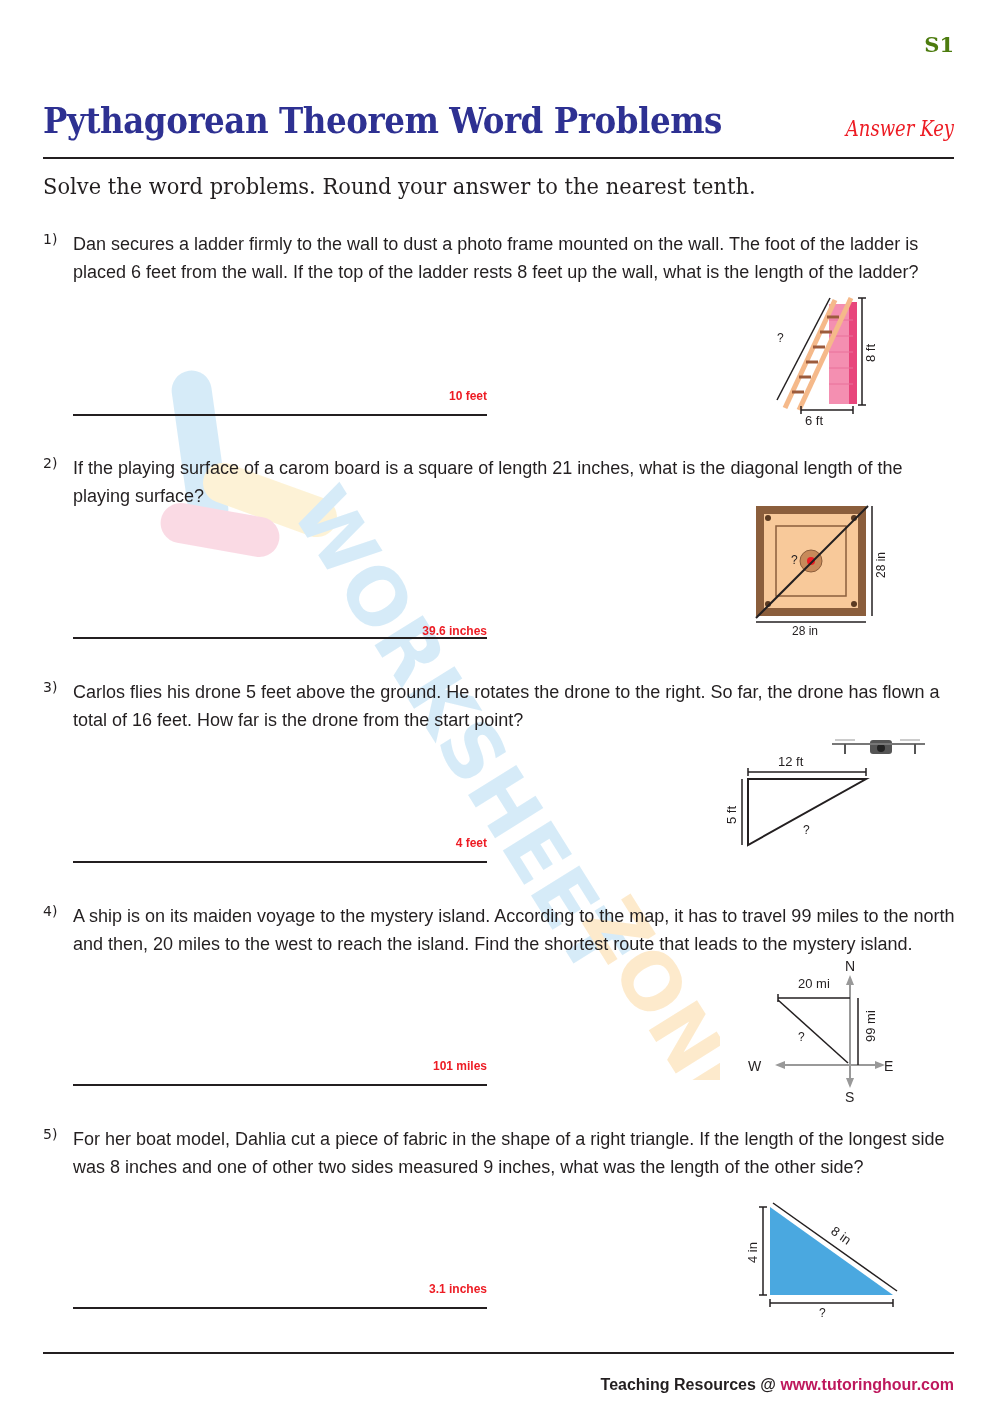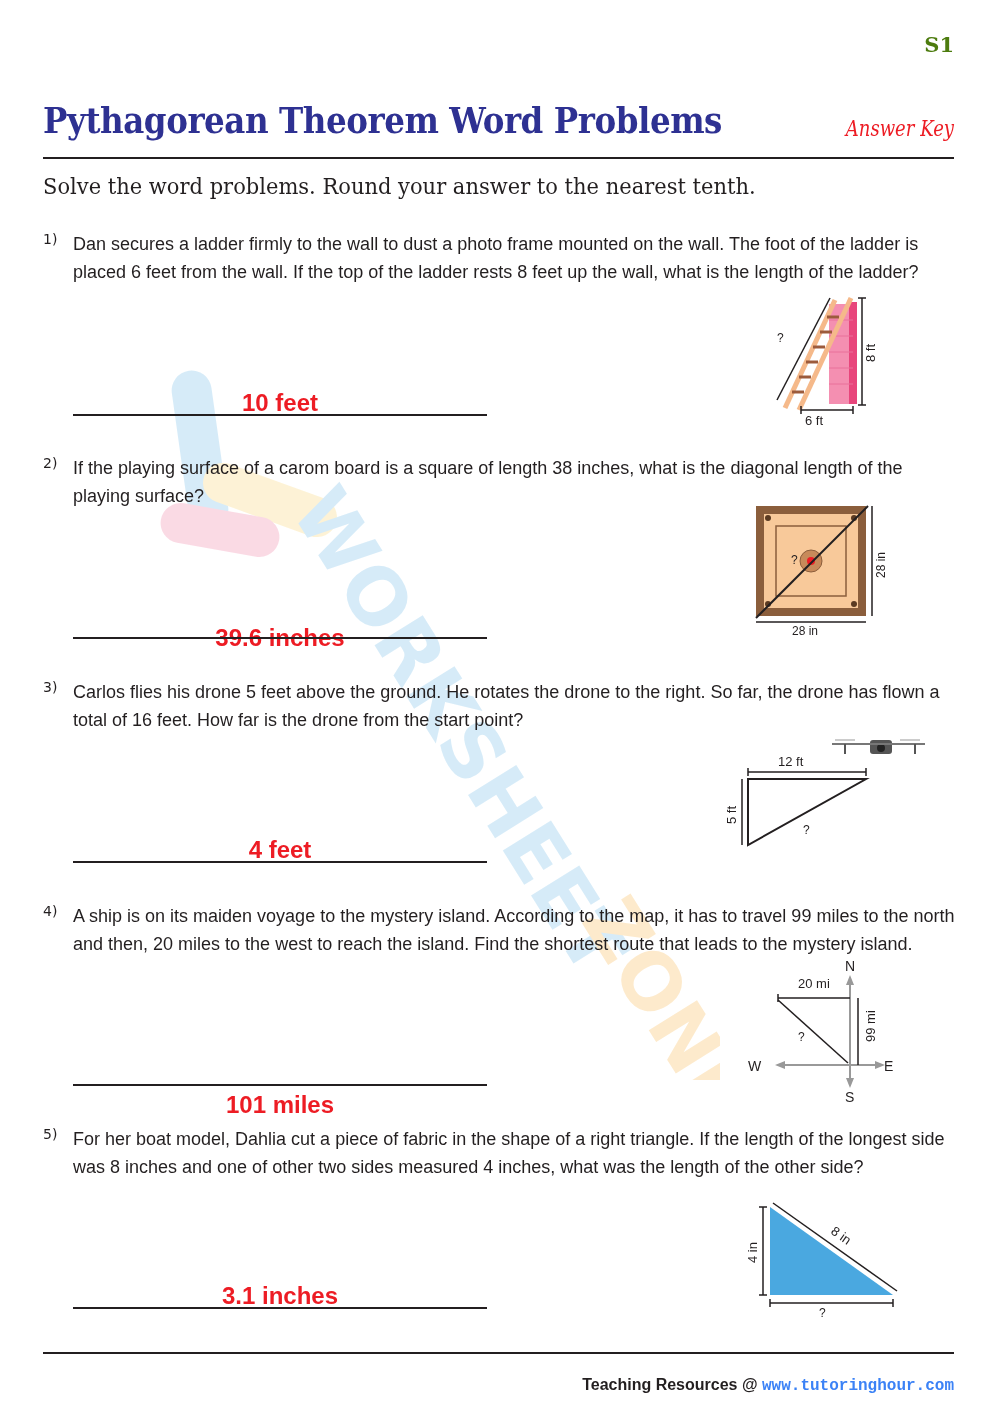--- a/index.html
+++ b/index.html
@@ -6,25 +6,25 @@
   body { width:1000px; height:1415px; position:relative; overflow:hidden; font-family:"DejaVu Sans", sans-serif; color:#231f20; }
   .sheet-id { position:absolute; right:46px; top:32px; font-family:"DejaVu Serif", serif; font-weight:bold; font-size:21px; color:#4d7c0f; }
   .title { position:absolute; left:43px; top:100px; font-family:"DejaVu Serif", serif; font-weight:bold; font-size:35px; color:#2e3192; letter-spacing:-0.5px; transform:scaleX(0.93); transform-origin:left; white-space:nowrap; }
   .answer-key { position:absolute; right:46px; top:116px; font-family:"DejaVu Serif", serif; font-style:italic; font-size:22px; color:#ed1c24; transform:scaleX(0.82); transform-origin:right; }
   .rule-top { position:absolute; left:43px; right:46px; top:157px; height:2px; background:#231f20; }
   .instructions { position:absolute; left:43px; top:174px; font-family:"DejaVu Serif", serif; font-size:22px; color:#231f20; transform:scaleX(0.955); transform-origin:left; white-space:nowrap; }
   .problem { position:absolute; left:43px; width:915px; }
   .pnum { position:absolute; left:0; top:3px; font-size:14px; }
   .ptext { position:absolute; left:30px; top:2px; width:890px; font-family:"Liberation Sans", sans-serif; font-size:18px; line-height:28px; }
   .answer-line { position:absolute; left:30px; width:414px; height:2px; background:#231f20; }
-  .answer { position:absolute; left:30px; width:414px; text-align:center; font-family:"Liberation Sans", sans-serif; font-weight:bold; font-size:24px; color:#ed1c24; }
+  .answer { position:absolute; left:30px; width:414px; text-align:right; font-family:"Liberation Sans", sans-serif; font-weight:bold; font-size:12px; color:#ed1c24; }
   .fig { position:absolute; }
   .rule-bottom { position:absolute; left:43px; right:46px; top:1352px; height:2px; background:#231f20; }
   .footer { position:absolute; right:46px; top:1376px; font-family:"Liberation Sans", sans-serif; font-weight:bold; font-size:16px; color:#231f20; }
-  .footer .url { color:#3b82f6;font-family:Liberation Mono, monospace; }
+  .footer .url { color:#be185d; }
   .watermark { position:absolute; left:160px; top:360px; width:560px; height:720px; pointer-events:none; opacity:0.22; }
 </style>
 </head>
 <body>
 
 <svg class="watermark" viewBox="0 0 560 720">
   <rect x="20" y="10" width="40" height="160" rx="20" fill="#4aa8e0" transform="rotate(-8 40 90)"></rect>
   <rect x="40" y="120" width="140" height="40" rx="20" fill="#f7c948" transform="rotate(20 110 140)"></rect>
   <rect x="0" y="150" width="120" height="40" rx="20" fill="#ed5a8a" transform="rotate(10 60 170)"></rect>
   <text x="130" y="150" font-family="DejaVu Sans, sans-serif" font-weight="bold" font-size="78" fill="#4aa8e0" transform="rotate(58 130 150)">WORKSHEET</text>
@@ -70,21 +70,21 @@
   <line x1="46" y1="120" x2="98" y2="120" stroke="#231f20" stroke-width="1.5"></line>
   <line x1="46" y1="116" x2="46" y2="124" stroke="#231f20" stroke-width="1.5"></line>
   <line x1="98" y1="116" x2="98" y2="124" stroke="#231f20" stroke-width="1.5"></line>
   <text x="22" y="52" font-family="Liberation Sans, sans-serif" font-size="12" fill="#231f20">?</text>
   <text x="50" y="135" font-family="Liberation Sans, sans-serif" font-size="13" fill="#231f20">6 ft</text>
   <text x="120" y="72" font-family="Liberation Sans, sans-serif" font-size="13" fill="#231f20" transform="rotate(-90 120 72)">8 ft</text>
 </svg>
 
 <div class="problem" style="top:452px;">
   <span class="pnum">2)</span>
-  <div class="ptext">If the playing surface of a carom board is a square of length 38 inches, what is the diagonal length of the playing surface?</div>
+  <div class="ptext">If the playing surface of a carom board is a square of length 21 inches, what is the diagonal length of the playing surface?</div>
   <div class="answer" style="top:172px;">39.6 inches</div>
   <div class="answer-line" style="top:185px;"></div>
 </div>
 <svg class="fig" style="left:750px; top:500px;" width="150" height="140" viewBox="0 0 150 140">
   <rect x="6" y="6" width="110" height="110" fill="#8b5e3c"></rect>
   <rect x="14" y="14" width="94" height="94" fill="#f8c99a"></rect>
   <rect x="26" y="26" width="70" height="70" fill="none" stroke="#8b5e3c" stroke-width="1.5"></rect>
   <circle cx="61" cy="61" r="11" fill="#c78a5a" stroke="#8b5e3c"></circle>
   <circle cx="61" cy="61" r="4" fill="#ed1c24"></circle>
   <circle cx="18" cy="18" r="3" fill="#5a3a22"></circle>
@@ -121,21 +121,21 @@
   <line x1="146" y1="36" x2="146" y2="44" stroke="#231f20" stroke-width="1.5"></line>
   <line x1="22" y1="47" x2="22" y2="113" stroke="#231f20" stroke-width="1.5"></line>
   <text x="58" y="34" font-family="Liberation Sans, sans-serif" font-size="13" fill="#231f20">12 ft</text>
   <text x="16" y="92" font-family="Liberation Sans, sans-serif" font-size="13" fill="#231f20" transform="rotate(-90 16 92)">5 ft</text>
   <text x="83" y="102" font-family="Liberation Sans, sans-serif" font-size="12" fill="#231f20">?</text>
 </svg>
 
 <div class="problem" style="top:900px;">
   <span class="pnum">4)</span>
   <div class="ptext">A ship is on its maiden voyage to the mystery island. According to the map, it has to travel 99 miles to the north and then, 20 miles to the west to reach the island. Find the shortest route that leads to the mystery island.</div>
-  <div class="answer" style="top:159px;margin-top:32px;">101 miles</div>
+  <div class="answer" style="top:159px;">101 miles</div>
   <div class="answer-line" style="top:184px;"></div>
 </div>
 <svg class="fig" style="left:740px; top:955px;" width="170" height="150" viewBox="0 0 170 150">
   <line x1="110" y1="25" x2="110" y2="128" stroke="#999" stroke-width="2"></line>
   <polygon points="110,20 106,30 114,30" fill="#999"></polygon>
   <polygon points="110,133 106,123 114,123" fill="#999"></polygon>
   <line x1="40" y1="110" x2="140" y2="110" stroke="#999" stroke-width="2"></line>
   <polygon points="35,110 45,106 45,114" fill="#999"></polygon>
   <polygon points="145,110 135,106 135,114" fill="#999"></polygon>
   <line x1="38" y1="43" x2="110" y2="43" stroke="#231f20" stroke-width="1.5"></line>
@@ -146,21 +146,21 @@
   <text x="105" y="147" font-family="Liberation Sans, sans-serif" font-size="14" fill="#231f20">S</text>
   <text x="8" y="116" font-family="Liberation Sans, sans-serif" font-size="14" fill="#231f20">W</text>
   <text x="144" y="116" font-family="Liberation Sans, sans-serif" font-size="14" fill="#231f20">E</text>
   <text x="58" y="33" font-family="Liberation Sans, sans-serif" font-size="13" fill="#231f20">20 mi</text>
   <text x="135" y="87" font-family="Liberation Sans, sans-serif" font-size="13" fill="#231f20" transform="rotate(-90 135 87)">99 mi</text>
   <text x="58" y="86" font-family="Liberation Sans, sans-serif" font-size="12" fill="#231f20">?</text>
 </svg>
 
 <div class="problem" style="top:1123px;">
   <span class="pnum">5)</span>
-  <div class="ptext">For her boat model, Dahlia cut a piece of fabric in the shape of a right triangle. If the length of the longest side was 8 inches and one of other two sides measured 4 inches, what was the length of the other side?</div>
+  <div class="ptext">For her boat model, Dahlia cut a piece of fabric in the shape of a right triangle. If the length of the longest side was 8 inches and one of other two sides measured 9 inches, what was the length of the other side?</div>
   <div class="answer" style="top:159px;">3.1 inches</div>
   <div class="answer-line" style="top:184px;"></div>
 </div>
 <svg class="fig" style="left:735px; top:1195px;" width="180" height="130" viewBox="0 0 180 130">
   <polygon points="35,12 35,100 158,100" fill="#4aa8e0"></polygon>
   <line x1="28" y1="12" x2="28" y2="100" stroke="#231f20" stroke-width="1.5"></line>
   <line x1="24" y1="12" x2="32" y2="12" stroke="#231f20" stroke-width="1.5"></line>
   <line x1="24" y1="100" x2="32" y2="100" stroke="#231f20" stroke-width="1.5"></line>
   <line x1="38" y1="8" x2="162" y2="96" stroke="#231f20" stroke-width="1.5"></line>
   <line x1="35" y1="108" x2="158" y2="108" stroke="#231f20" stroke-width="1.5"></line>

